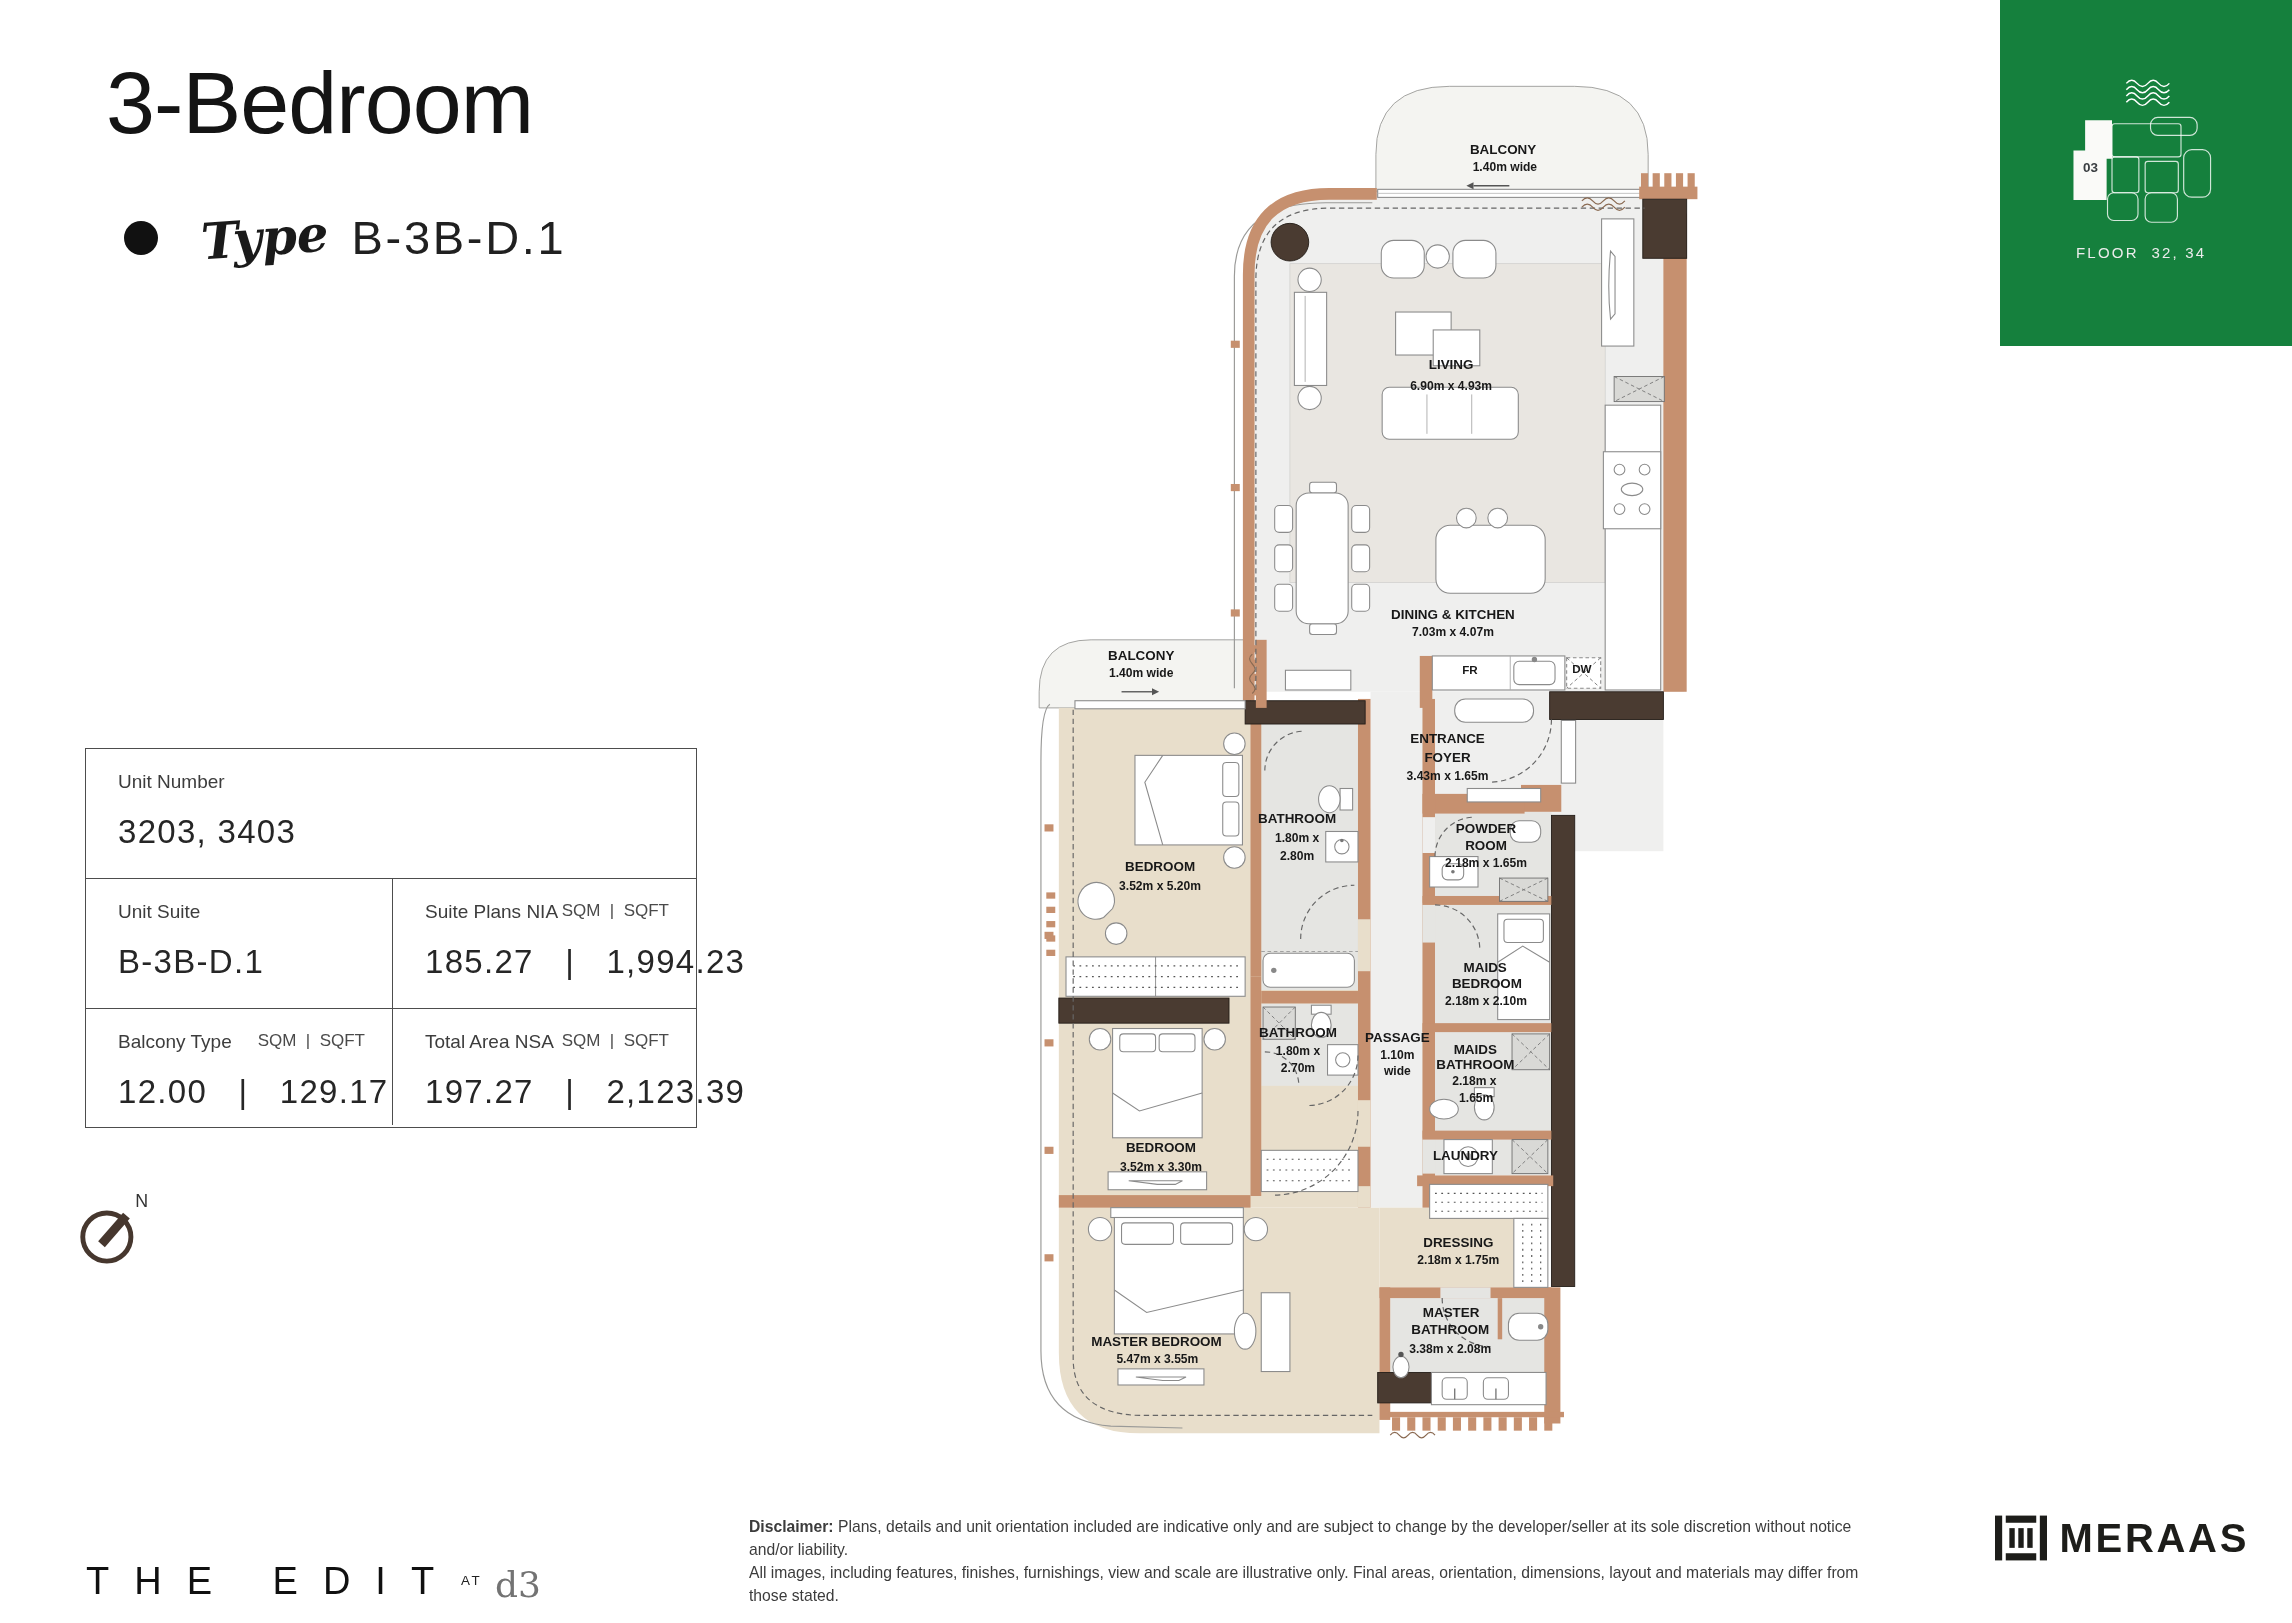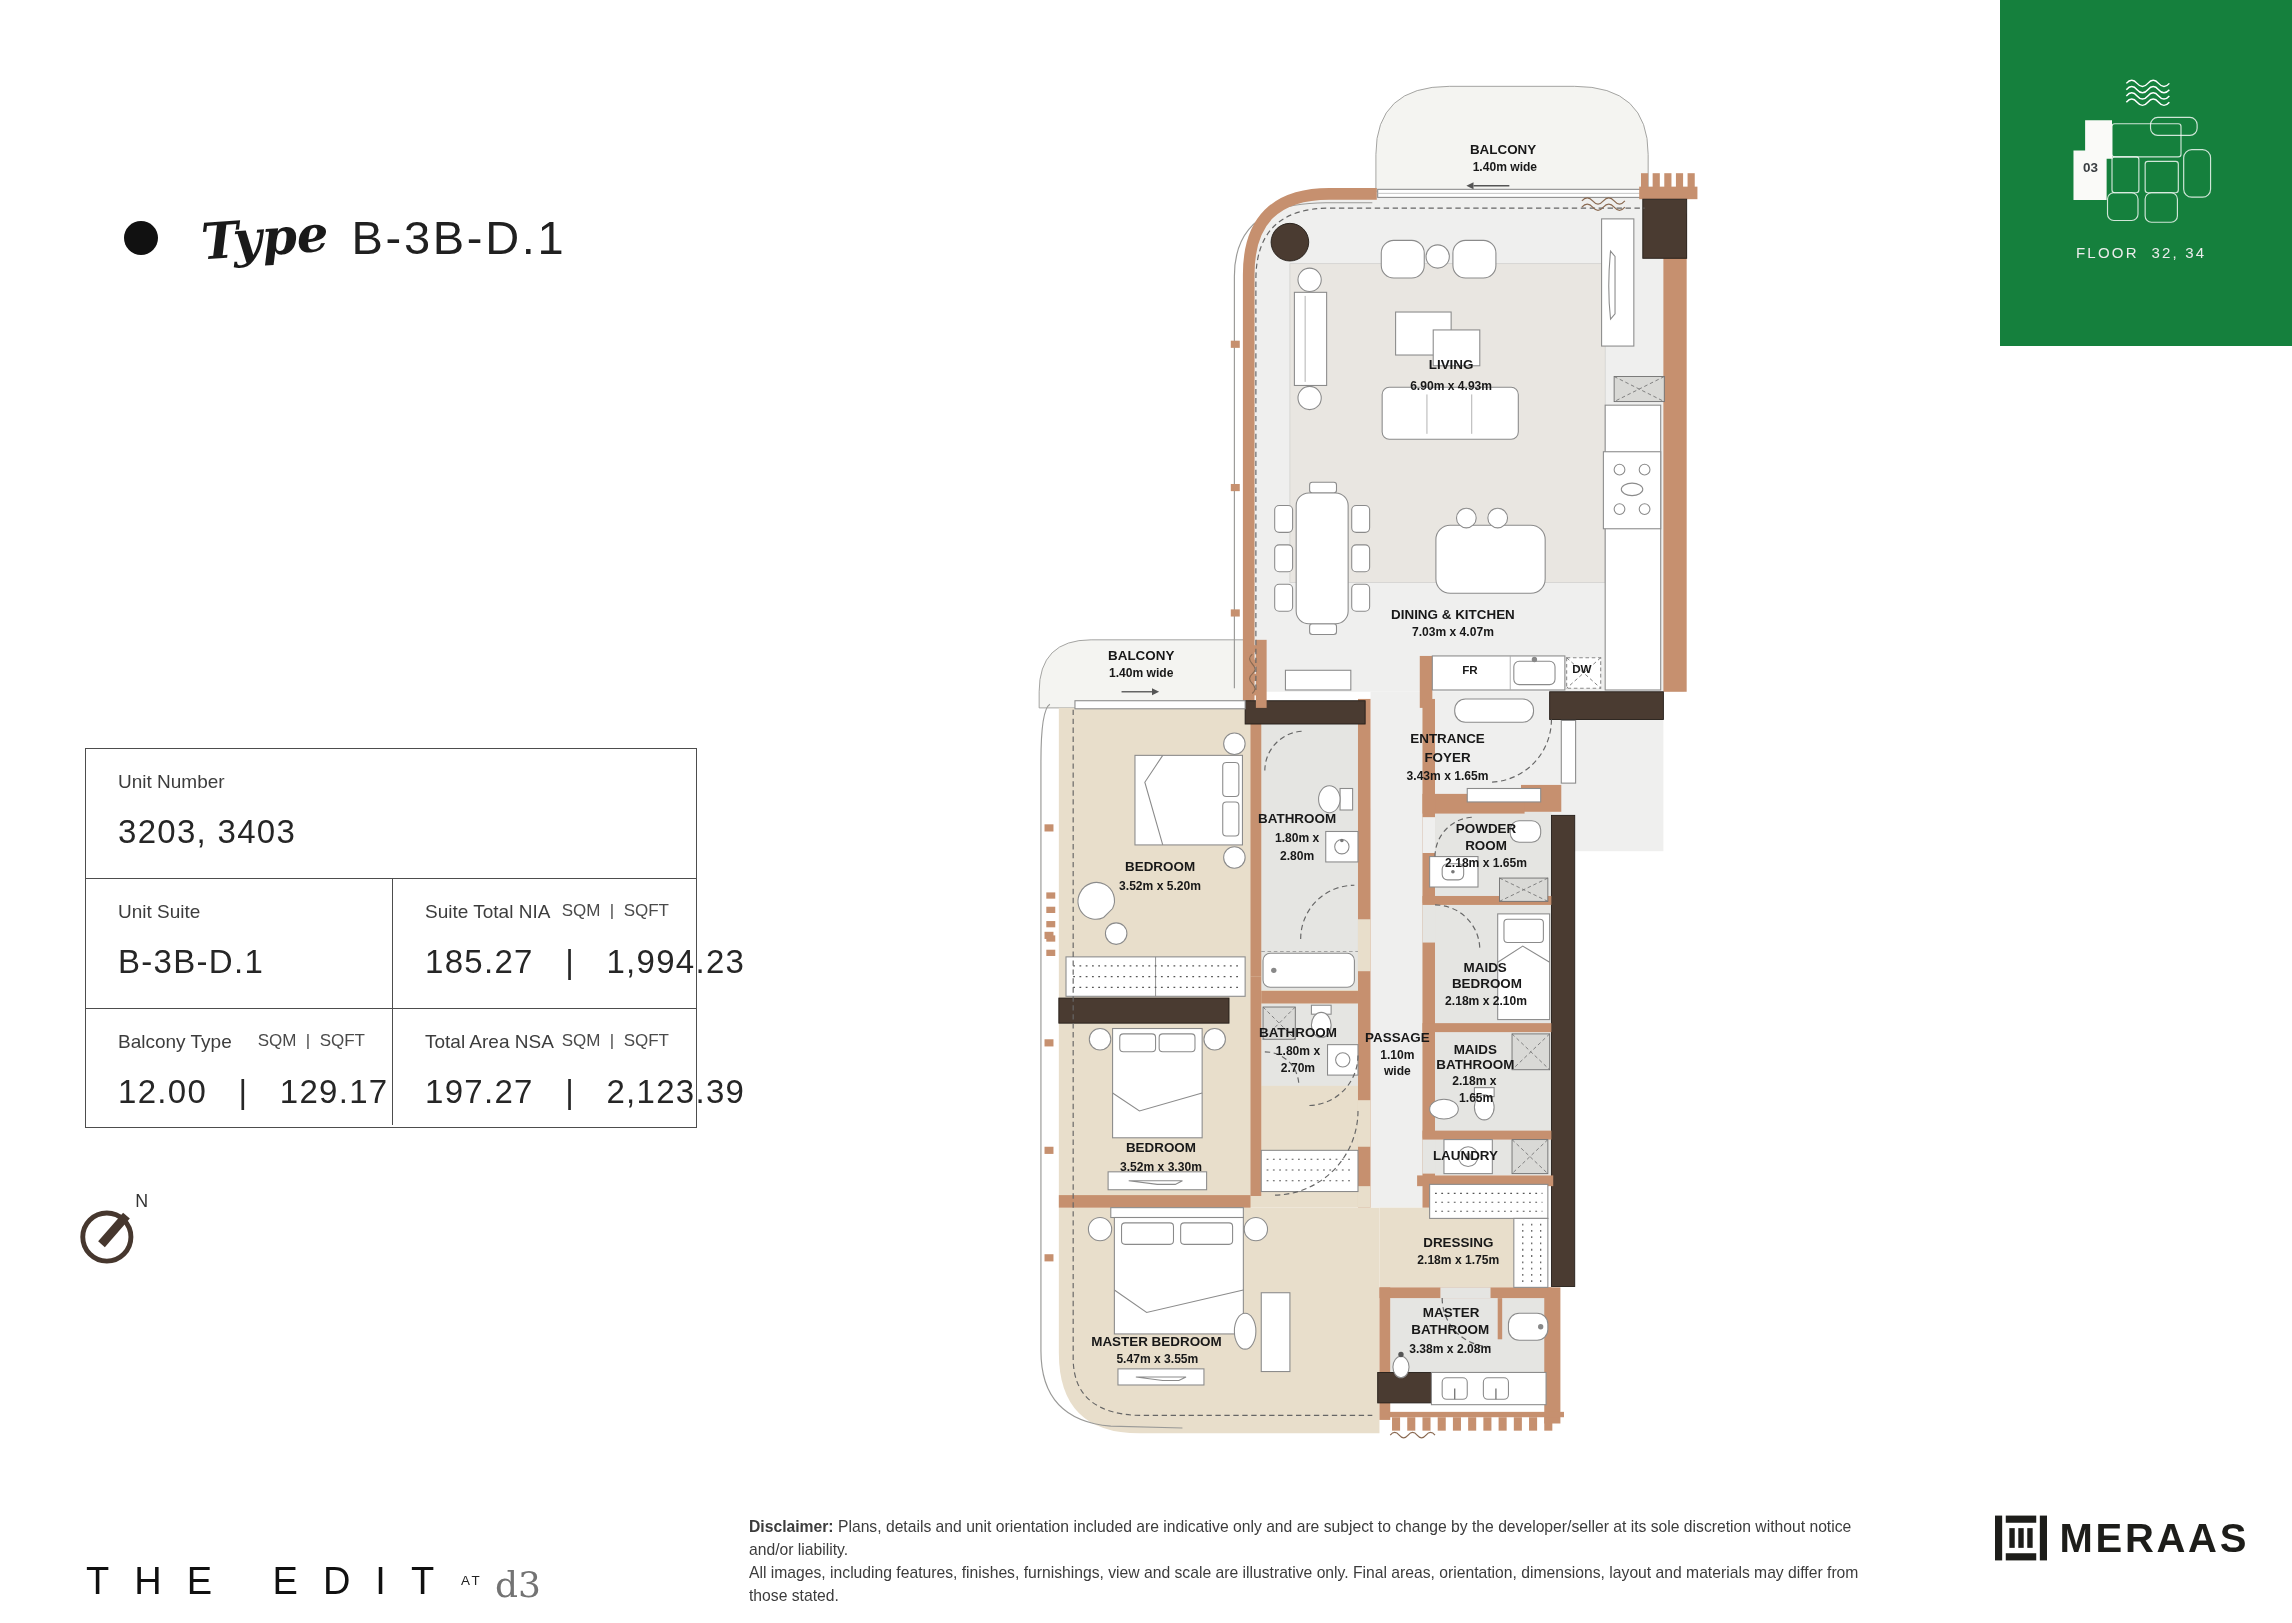--- a/index.html
+++ b/index.html
@@ -58,20 +58,21 @@
   .rm{font:bold 15px "Liberation Sans",sans-serif;fill:#181818;text-anchor:middle;}
   .dm{font:bold 13.5px "Liberation Sans",sans-serif;fill:#181818;text-anchor:middle;}
   .tiny{font:bold 13px "Liberation Sans",sans-serif;fill:#181818;text-anchor:middle;}
   .kp{fill:none;stroke:rgba(255,255,255,0.8);stroke-width:1.3;}
 </style>
 </head>
 <body>
 
 <div class="page">
 
+  <div class="title">3-Bedroom</div>
   <div class="typeline">
     <span class="bullet"></span>
     <span class="script">Type</span>
     <span class="typecode">B-3B-D.1</span>
   </div>
 
   <div class="floorkey">
     <svg width="293" height="346" viewBox="0 0 327 386">
       <g>
         <path class="sq" style="stroke:#fff;stroke-width:1.6" d="M141,93 q6,-7 12,0 t12,0 t12,0 t12,0"></path>
@@ -98,21 +99,21 @@
     <div class="trow r1">
       <div class="lbl">Unit Number</div>
       <div class="val">3203, 3403</div>
     </div>
     <div class="trow r2">
       <div class="cellA">
         <div class="lbl">Unit Suite</div>
         <div class="val">B-3B-D.1</div>
       </div>
       <div class="cellB">
-        <div class="lbl">Suite Total NIA</div>
+        <div class="lbl">Suite Plans NIA</div>
         <div class="units">SQM  |  SQFT</div>
         <div class="val">185.27   |   1,994.23</div>
       </div>
     </div>
     <div class="trow r3">
       <div class="cellA">
         <div class="lbl">Balcony Type</div>
         <div class="units">SQM  |  SQFT</div>
         <div class="val">12.00   |   129.17</div>
       </div>

